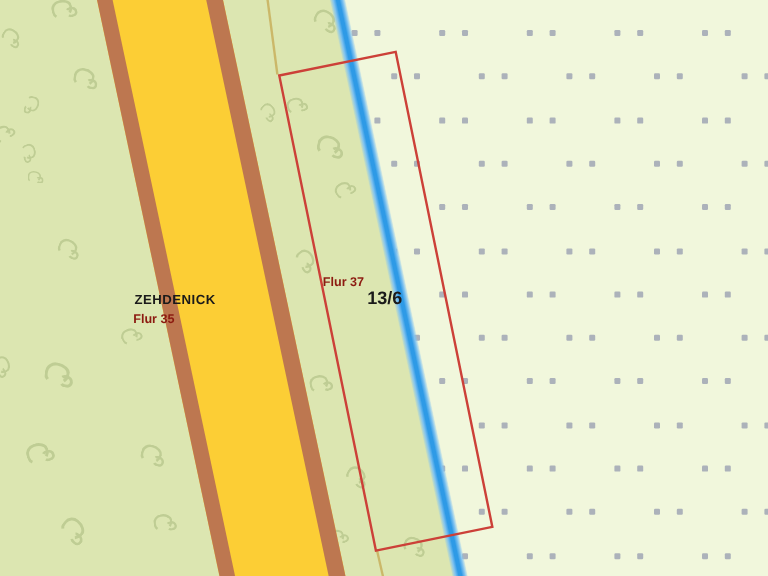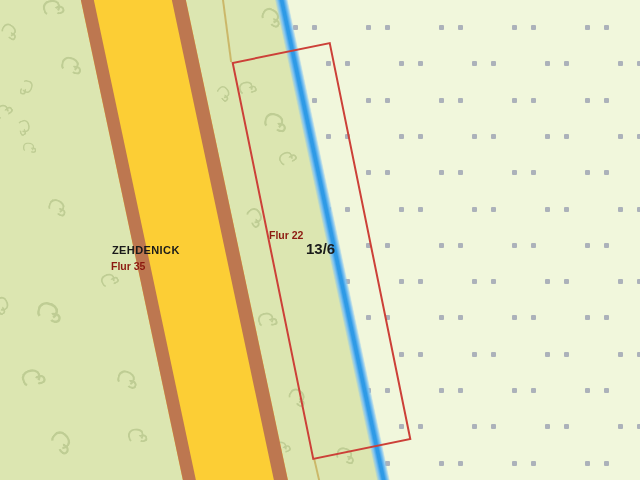--- a/index.html
+++ b/index.html
@@ -332,15 +332,15 @@
   <div class="tanline seg-bottom"></div>
 
   <div class="road"></div>
 
   <div class="water"></div>
 
   <div class="selection"></div>
 
   <div class="lbl lbl-district">ZEHDENICK</div>
   <div class="lbl lbl-flur-left">Flur 35</div>
-  <div class="lbl lbl-flur-right">Flur 22</div>
+  <div class="lbl lbl-flur-right">Flur 37</div>
   <div class="lbl lbl-parcel">13/6</div>
 </div>
 
 </body></html>

